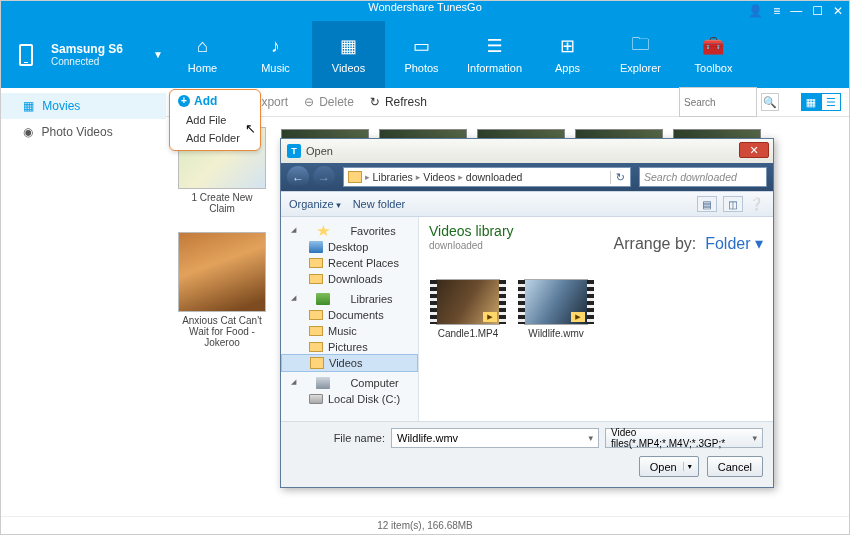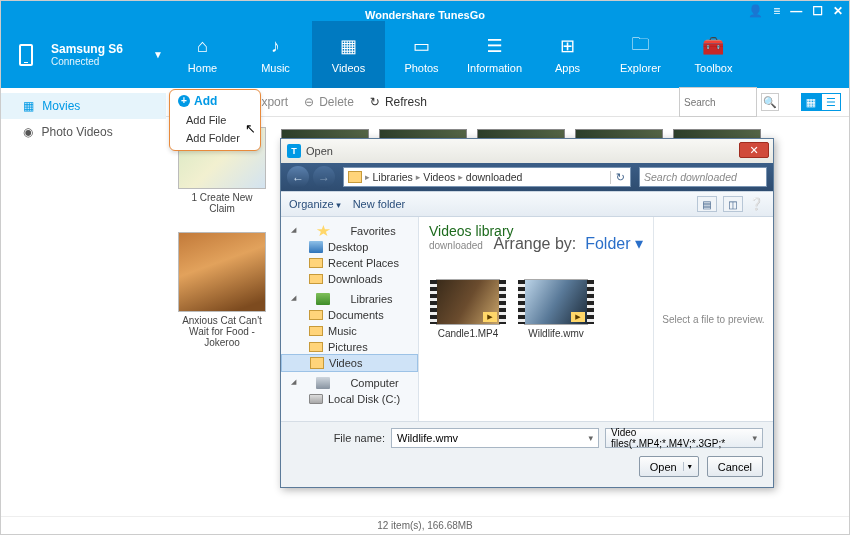--- a/index.html
+++ b/index.html
@@ -1,20 +1,20 @@
 <!DOCTYPE html>
 <html><head>
 <meta charset="utf-8">
 <style>
   * { box-sizing: border-box; margin: 0; padding: 0; font-family: "Segoe UI", Arial, sans-serif; }
   html, body { width: 850px; height: 535px; overflow: hidden; }
   .app { width: 850px; height: 535px; background: #fff; position: relative; border: 1px solid #ccc; }
 
   
-  .titlebar { height: 20px; background: #0099e5; color: #fff; display: flex; align-items: flex-end; justify-content: center; position: relative; font-size: 11px; font-weight: bold; }
+  .titlebar { height: 20px; background: #0099e5; color: #fff; display: flex; align-items: flex-start; justify-content: center; position: relative; font-size: 11px; }
   .titlebar .controls { position: absolute; right: 6px; top: 0; height: 20px; display: flex; gap: 10px; align-items: center; }
   .titlebar .controls span { cursor: pointer; font-size: 12px; }
 
   
   .header { height: 67px; background: #0099e5; display: flex; }
   .device-box { width: 165px; display: flex; align-items: center; padding-left: 18px; gap: 18px; color: #fff; }
   .device-box .phone-icon { width: 14px; height: 22px; border: 2px solid #fff; border-radius: 2px; position: relative; }
   .device-box .phone-icon::after { content: ""; position: absolute; bottom: 1px; left: 50%; transform: translateX(-50%); width: 4px; height: 1px; background: #fff; }
   .device-box .device-text .dname { font-size: 12px; font-weight: bold; }
   .device-box .device-text .dstatus { font-size: 10px; opacity: .9; }
@@ -353,21 +353,20 @@
               <span>Candle1.MP4</span>
             </div>
             <div class="file-item f2">
               <div class="fimg">
                   <div class="play">▶</div>
                 </div>
               <span>Wildlife.wmv</span>
             </div>
           </div>
         </div>
-        <div class="dlg-preview">Select a file to preview.</div>
       </div>
     </div>
     <div class="dlg-bottom">
       <div class="fn-row">
         <label>File name:</label>
         <div class="fn-input">
             <span>Wildlife.wmv</span>
             <span style="font-size:9px;color:#666">▾</span>
           </div>
         <div class="ft-select">

